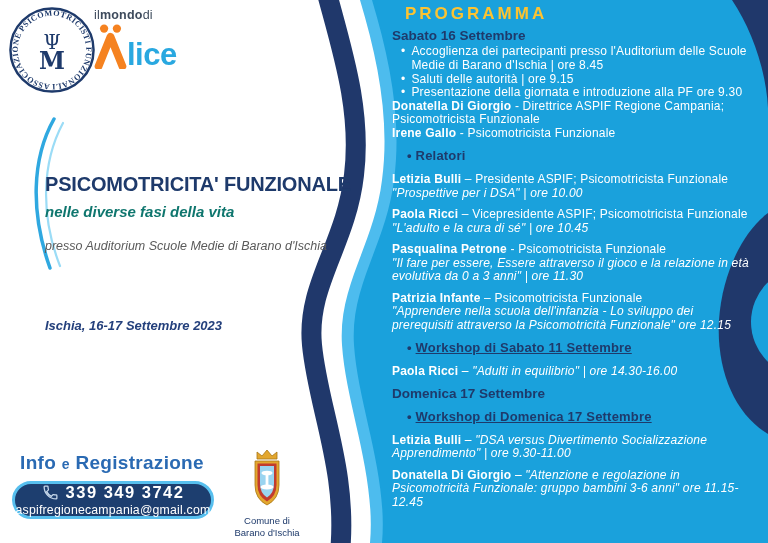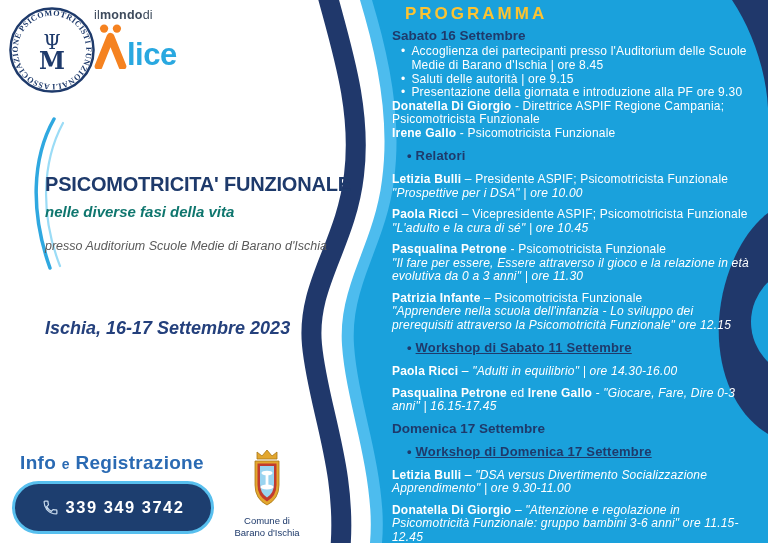--- a/index.html
+++ b/index.html
@@ -14,26 +14,26 @@
   .alice-top .b{font-weight:bold;}
   .alice-main{display:flex;align-items:flex-end;margin-top:1px;}
   .alice-word{font-size:31px;font-weight:bold;color:#29a8e0;line-height:.9;letter-spacing:-.5px;}
 
   .squiggle{position:absolute;left:20px;top:116px;}
 
   .kicker{position:absolute;left:45px;top:124px;font-size:25px;font-weight:bold;color:#141414;}
   .title{position:absolute;left:45px;top:173px;font-size:20px;font-weight:bold;color:#1e3a6b;letter-spacing:-.2px;}
   .subtitle{position:absolute;left:45px;top:203px;font-size:15px;font-weight:bold;font-style:italic;color:#0f766e;}
   .venue{position:absolute;left:45px;top:239px;font-size:12.5px;font-style:italic;color:#5a5a5a;}
-  .dateline{position:absolute;left:45px;top:318px;font-size:18px;font-style:italic;font-weight:600;color:#24407c;}
+  .dateline{position:absolute;left:45px;top:318px;font-size:13px;font-style:italic;font-weight:600;color:#24407c;}
 
   .info-head{position:absolute;left:8px;top:452px;width:208px;text-align:center;color:#2a6ab3;
              font-size:19px;font-weight:600;letter-spacing:.3px;}
   .info-head .e{font-size:14px;}
-  .pill{position:absolute;left:12px;top:481px;width:202px;height:53px;background:#1d3e6f;
+  .pill{position:absolute;left:12px;top:481px;width:202px;height:38px;background:#1d3e6f;
         border:3px solid #57bfee;border-radius:28px;box-sizing:border-box;color:#fff;
         display:flex;flex-direction:column;align-items:center;justify-content:center;}
   .phone-row{display:flex;align-items:center;gap:7px;font-size:16.5px;font-weight:bold;letter-spacing:1.5px;}
   .email{font-size:12.3px;letter-spacing:.2px;margin-top:1px;}
 
   .comune{position:absolute;left:226px;top:449px;width:82px;text-align:center;}
   .comune-label{font-size:9.5px;font-weight:normal;color:#1e3a6b;line-height:1.3;margin-top:2px;}
 
   
   .program{position:absolute;left:392px;top:4px;width:362px;color:#ffffff;
@@ -101,20 +101,21 @@
 
   <div class="info-head"><span>Info</span> <span class="e">e</span> <span>Registrazione</span></div>
 
   <div class="pill">
     <div class="phone-row">
       <svg width="17" height="17" viewBox="0 0 24 24">
         <path d="M6.62 10.79c1.44 2.83 3.76 5.14 6.59 6.59l2.2-2.21c.27-.27.67-.36 1.02-.24 1.12.37 2.33.57 3.57.57.55 0 1 .45 1 1V20c0 .55-.45 1-1 1-9.39 0-17-7.61-17-17 0-.55.45-1 1-1h3.5c.55 0 1 .45 1 1 0 1.25.2 2.45.57 3.57.11.35.03.74-.25 1.02l-2.2 2.2z" fill="none" stroke="#c7d9ec" stroke-width="1.8"></path>
       </svg>
       <span>339 349 3742</span>
     </div>
+    <div class="email">aspifregionecampania@gmail.com</div>
   </div>
 
   <div class="comune">
     <svg width="44" height="60" viewBox="0 0 44 60">
       <path d="M12,10 L12,3 L17,7 L22,1 L27,7 L32,3 L32,10 Z" fill="#e3a72f" stroke="#a87718" stroke-width=".8"></path>
       <path d="M10,12 H34 V36 Q34,50 22,56 Q10,50 10,36 Z" fill="#e3a72f" stroke="#a87718" stroke-width=".8"></path>
       <path d="M12.5,14.5 H31.5 V36 Q31.5,47 22,52.5 Q12.5,47 12.5,36 Z" fill="#c23b2e"></path>
       <path d="M15,17 H29 V35 Q29,44 22,48.5 Q15,44 15,35 Z" fill="#9ad4f0"></path>
       <ellipse cx="22" cy="24" rx="5.5" ry="2.3" fill="#ffffff"></ellipse>
       <rect x="20.6" y="25.5" width="2.8" height="11" fill="#ffffff"></rect>
@@ -144,21 +145,20 @@
         </div>
         <div class="p-speaker tight"><b class="nm">Donatella Di Giorgio</b><span> - Direttrice ASPIF Regione Campania; Psicomotricista Funzionale</span></div>
         <div class="p-speaker tight"><b class="nm">Irene Gallo</b><span> - Psicomotricista Funzionale</span></div>
         <div class="p-section"><span class="dot">• </span><span>Relatori</span></div>
         <div class="p-speaker"><b class="nm">Letizia Bulli</b><span> – Presidente ASPIF; Psicomotricista Funzionale</span><i class="talk block">"Prospettive per i DSA" | ore 10.00</i></div>
         <div class="p-speaker"><b class="nm">Paola Ricci</b><span> – Vicepresidente ASPIF; Psicomotricista Funzionale</span><i class="talk block">"L'adulto e la cura di sé" | ore 10.45</i></div>
         <div class="p-speaker"><b class="nm">Pasqualina Petrone</b><span> - Psicomotricista Funzionale</span><i class="talk block">"Il fare per essere, Essere attraverso il gioco e la relazione in età evolutiva da 0 a 3 anni" | ore 11.30</i></div>
         <div class="p-speaker"><b class="nm">Patrizia Infante</b><span> – Psicomotricista Funzionale</span><i class="talk block">"Apprendere nella scuola dell'infanzia - Lo sviluppo dei prerequisiti attraverso la Psicomotricità Funzionale" ore 12.15</i></div>
         <div class="p-section"><span class="dot">• </span><span class="u">Workshop di Sabato 11 Settembre</span></div>
         <div class="p-speaker"><b class="nm">Paola Ricci</b><i class="talk"> – "Adulti in equilibrio" | ore 14.30-16.00</i></div>
-        <div class="p-speaker"><b class="nm">Pasqualina Petrone</b><span> ed </span><b class="nm">Irene Gallo</b><i class="talk"> - "Giocare, Fare, Dire 0-3 anni" | 16.15-17.45</i></div>
         <div class="p-day">Domenica 17 Settembre</div>
         <div class="p-section"><span class="dot">• </span><span class="u">Workshop di Domenica 17 Settembre</span></div>
         <div class="p-speaker"><b class="nm">Letizia Bulli</b><i class="talk"> – "DSA versus Divertimento Socializzazione Apprendimento" | ore 9.30-11.00</i></div>
         <div class="p-speaker"><b class="nm">Donatella Di Giorgio</b><i class="talk"> – "Attenzione e regolazione in Psicomotricità Funzionale: gruppo bambini 3-6 anni" ore 11.15-12.45</i></div>
       </div>
   </div>
 
 </div>
 
 </body></html>

